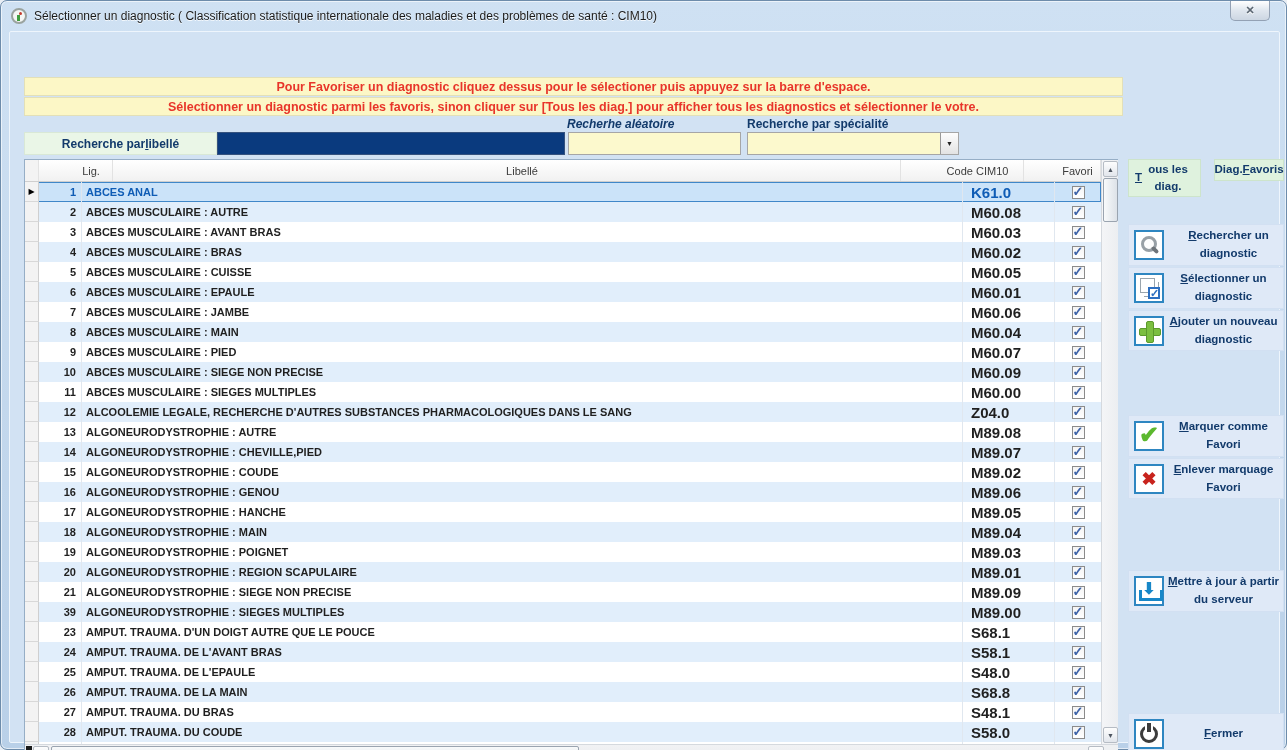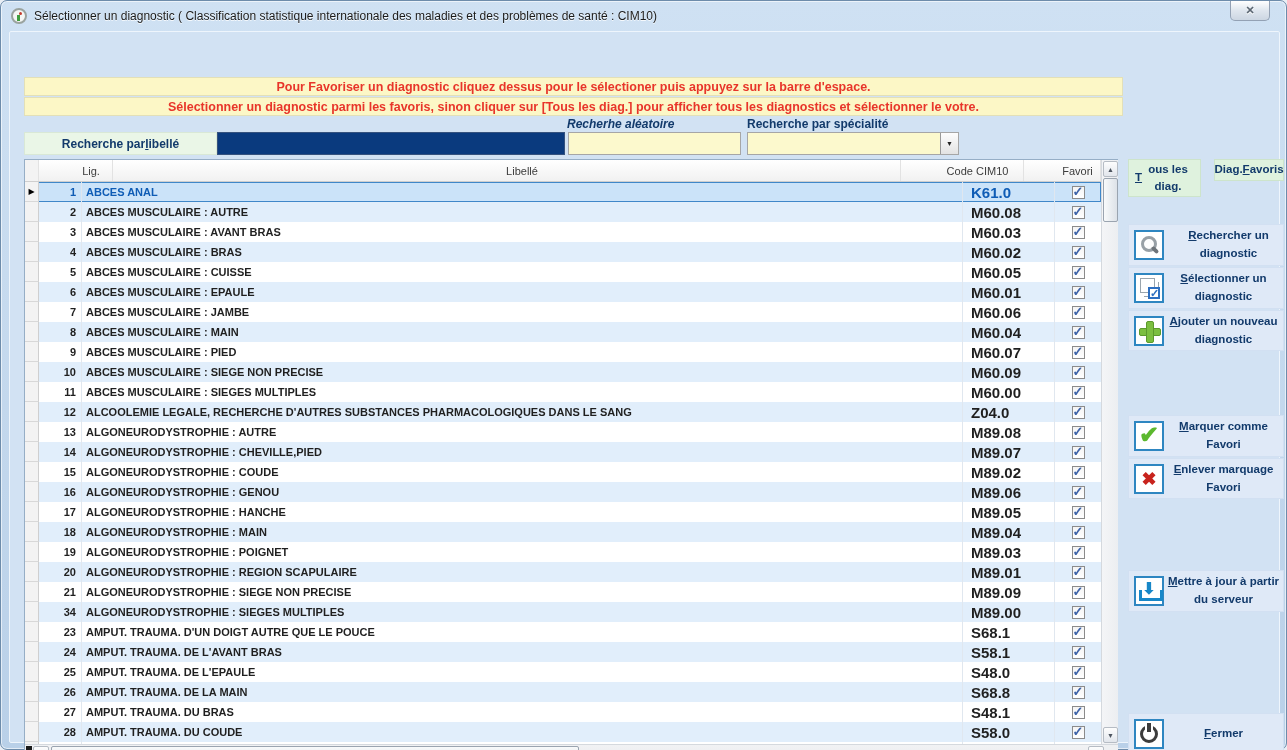--- a/index.html
+++ b/index.html
@@ -345,21 +345,21 @@
               <div class="c-sel"></div>
               <div class="c-lig">21</div>
               <div class="c-lib">ALGONEURODYSTROPHIE : SIEGE NON PRECISE</div>
               <div class="c-code">M89.09</div>
               <div class="c-fav">
                 <span class="checkbox checked"></span>
               </div>
             </div>
             <div class="trow alt">
               <div class="c-sel"></div>
-              <div class="c-lig">34</div>
+              <div class="c-lig">39</div>
               <div class="c-lib">ALGONEURODYSTROPHIE : SIEGES MULTIPLES</div>
               <div class="c-code">M89.00</div>
               <div class="c-fav">
                 <span class="checkbox checked"></span>
               </div>
             </div>
             <div class="trow">
               <div class="c-sel"></div>
               <div class="c-lig">23</div>
               <div class="c-lib">AMPUT. TRAUMA. D'UN DOIGT AUTRE QUE LE POUCE</div>

